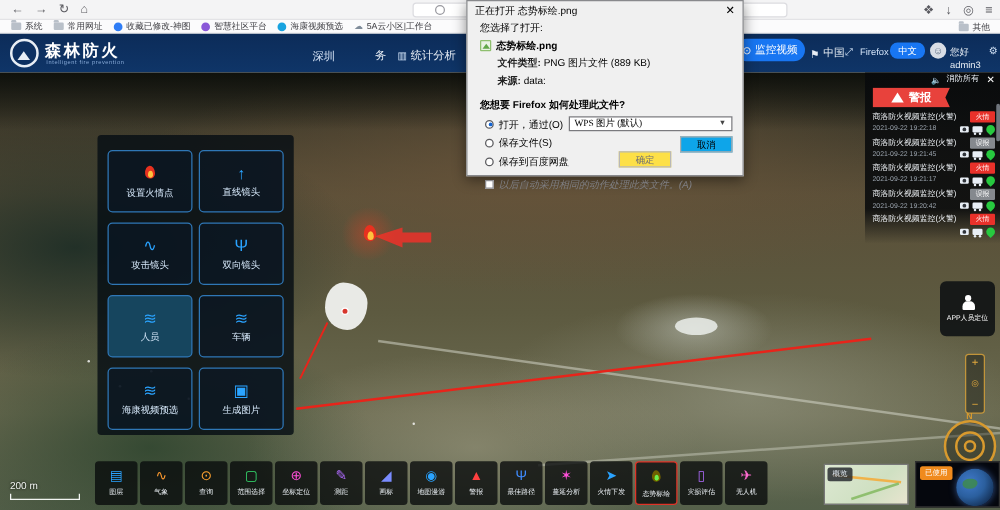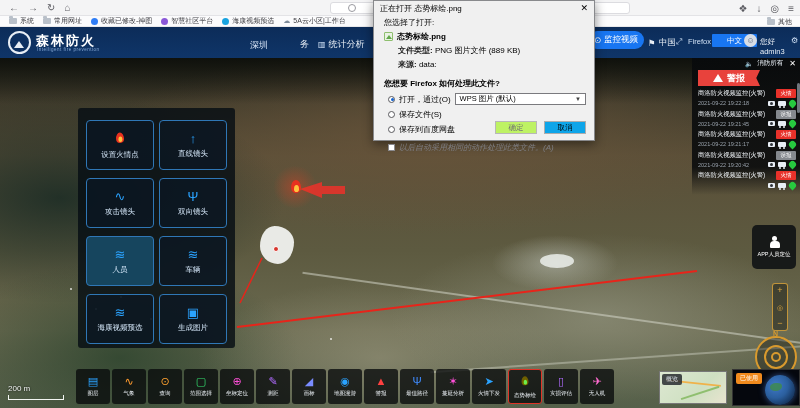--- a/index.html
+++ b/index.html
@@ -27,21 +27,21 @@
   .brand { position:absolute; left:36px; top:5px; color:#fff; font-size:13px; font-weight:bold; letter-spacing:2px; }
   .brand-sub { position:absolute; left:37px; top:20px; color:#86a9d6; font-size:4.5px; letter-spacing:.5px; }
   .region { position:absolute; left:250px; top:12px; color:#d7e4f6; font-size:9px; }
   .nav-partial { position:absolute; left:300px; top:11px; color:#e8eef5; font-size:9px; }
   .nav-item { position:absolute; top:11px; color:#e8eef5; font-size:9px; display:flex; gap:3px; align-items:center; }
   .nav-ic { font-size:8px; color:#cfe0f5; }
   .pill-video { position:absolute; left:588px; top:31px; width:56px; height:18px; background:#1876f2; border-radius:9px; color:#fff; font-size:8.5px; display:flex; align-items:center; justify-content:center; gap:3px; }
   .nv-cn { position:absolute; left:648px; top:37px; color:#e8eef5; font-size:8.5px; display:flex; gap:3px; align-items:center;}
   .nv-fs { position:absolute; left:676px; top:37px; color:#cfe0f5; font-size:8px; }
   .nv-eng { position:absolute; left:688px; top:37px; color:#cfe0f5; font-size:7.5px; }
-  .pill-lang { position:absolute; left:712px; top:34px; width:45px; height:13px; background:#1876f2; border-radius:1px; color:#fff; font-size:7.5px; display:flex; align-items:center; justify-content:center; }
+  .pill-lang { position:absolute; left:712px; top:34px; width:28px; height:13px; background:#1876f2; border-radius:6px; color:#fff; font-size:7.5px; display:flex; align-items:center; justify-content:center; }
   .avatar { position:absolute; left:744px; top:34px; width:13px; height:13px; background:#d8dde5; border-radius:50%; color:#5b6b80; font-size:8px; text-align:center; line-height:13px; }
   .nv-user { position:absolute; left:760px; top:37px; color:#e8eef5; font-size:7.5px; }
   .nv-gear { position:absolute; left:791px; top:36px; color:#cfe0f5; font-size:8px; }
 
   
   .map { position:absolute; left:0; top:58px; width:800px; height:350px; overflow:hidden;
     background:
       radial-gradient(90px 40px at 555px 205px, rgba(190,195,185,.55), transparent 70%),
       radial-gradient(300px 120px at 600px 260px, rgba(150,152,132,.6), transparent 70%),
       radial-gradient(260px 110px at 380px 300px, rgba(165,160,135,.5), transparent 70%),
@@ -135,26 +135,26 @@
   .fileicon { width:9px; height:9px; background:#eaf3e4; border:1px solid #8fbf6f; border-radius:1px; position:relative; }
   .fileicon:before { content:""; position:absolute; left:1px; bottom:1px; width:0; height:0; border-left:3px solid transparent; border-right:3px solid transparent; border-bottom:4px solid #62a84a; }
   .fname { font-weight:bold; }
   .meta { margin-top:3px; margin-left:14px; }
   .meta .lab { color:#222;font-weight:bold; }
   .q { margin-top:8px; font-weight:bold; }
   .opt { margin-top:4px; margin-left:4px; display:flex; align-items:center; gap:4px; }
   .radio { width:7px; height:7px; border:1px solid #5a5a5e; border-radius:50%; background:#fff; position:relative; flex:none; }
   .radio.on:before { content:""; position:absolute; left:1.5px; top:1.5px; width:3px; height:3px; background:#1464d2; border-radius:50%; }
   .chk { width:7px; height:7px; border:1px solid #8a8a8e; background:#fff; flex:none; }
-  .dd { flex:1; height:12px; background:#fff; border:1px solid #7a7a7e; display:flex; align-items:center; justify-content:space-between; padding:0 4px; font-size:7.5px; }
+  .dd { flex:1; height:12px; background:#fff; border:1px solid #7a7a7e; display:flex; align-items:center; justify-content:space-between; padding:0 4px; font-size:7.5px;font-family:Liberation Serif, serif; }
   .dd .car { font-size:6px; color:#444; }
   .dim { color:#7e7e82;font-style:italic; }
   .dlg-btns { position:absolute; right:8px; bottom:6px; display:flex; gap:7px; }
   .wbtn { width:42px; height:13px; font-size:7.5px; display:flex; align-items:center; justify-content:center; border:1px solid #adadad; background:#0ea5e9; }
-  .wbtn.def { background:#bef264; color:#6f6f73; border-color:#b8b8b8; }
+  .wbtn.def { background:#fde047; color:#6f6f73; border-color:#b8b8b8;margin-top:12px; }
 </style>
 </head>
 <body>
 
 <div class="stage">
 
   <div class="btoolbar">
     <span class="bicon">←</span>
     <span class="bicon">→</span>
     <span class="bicon">↻</span>

